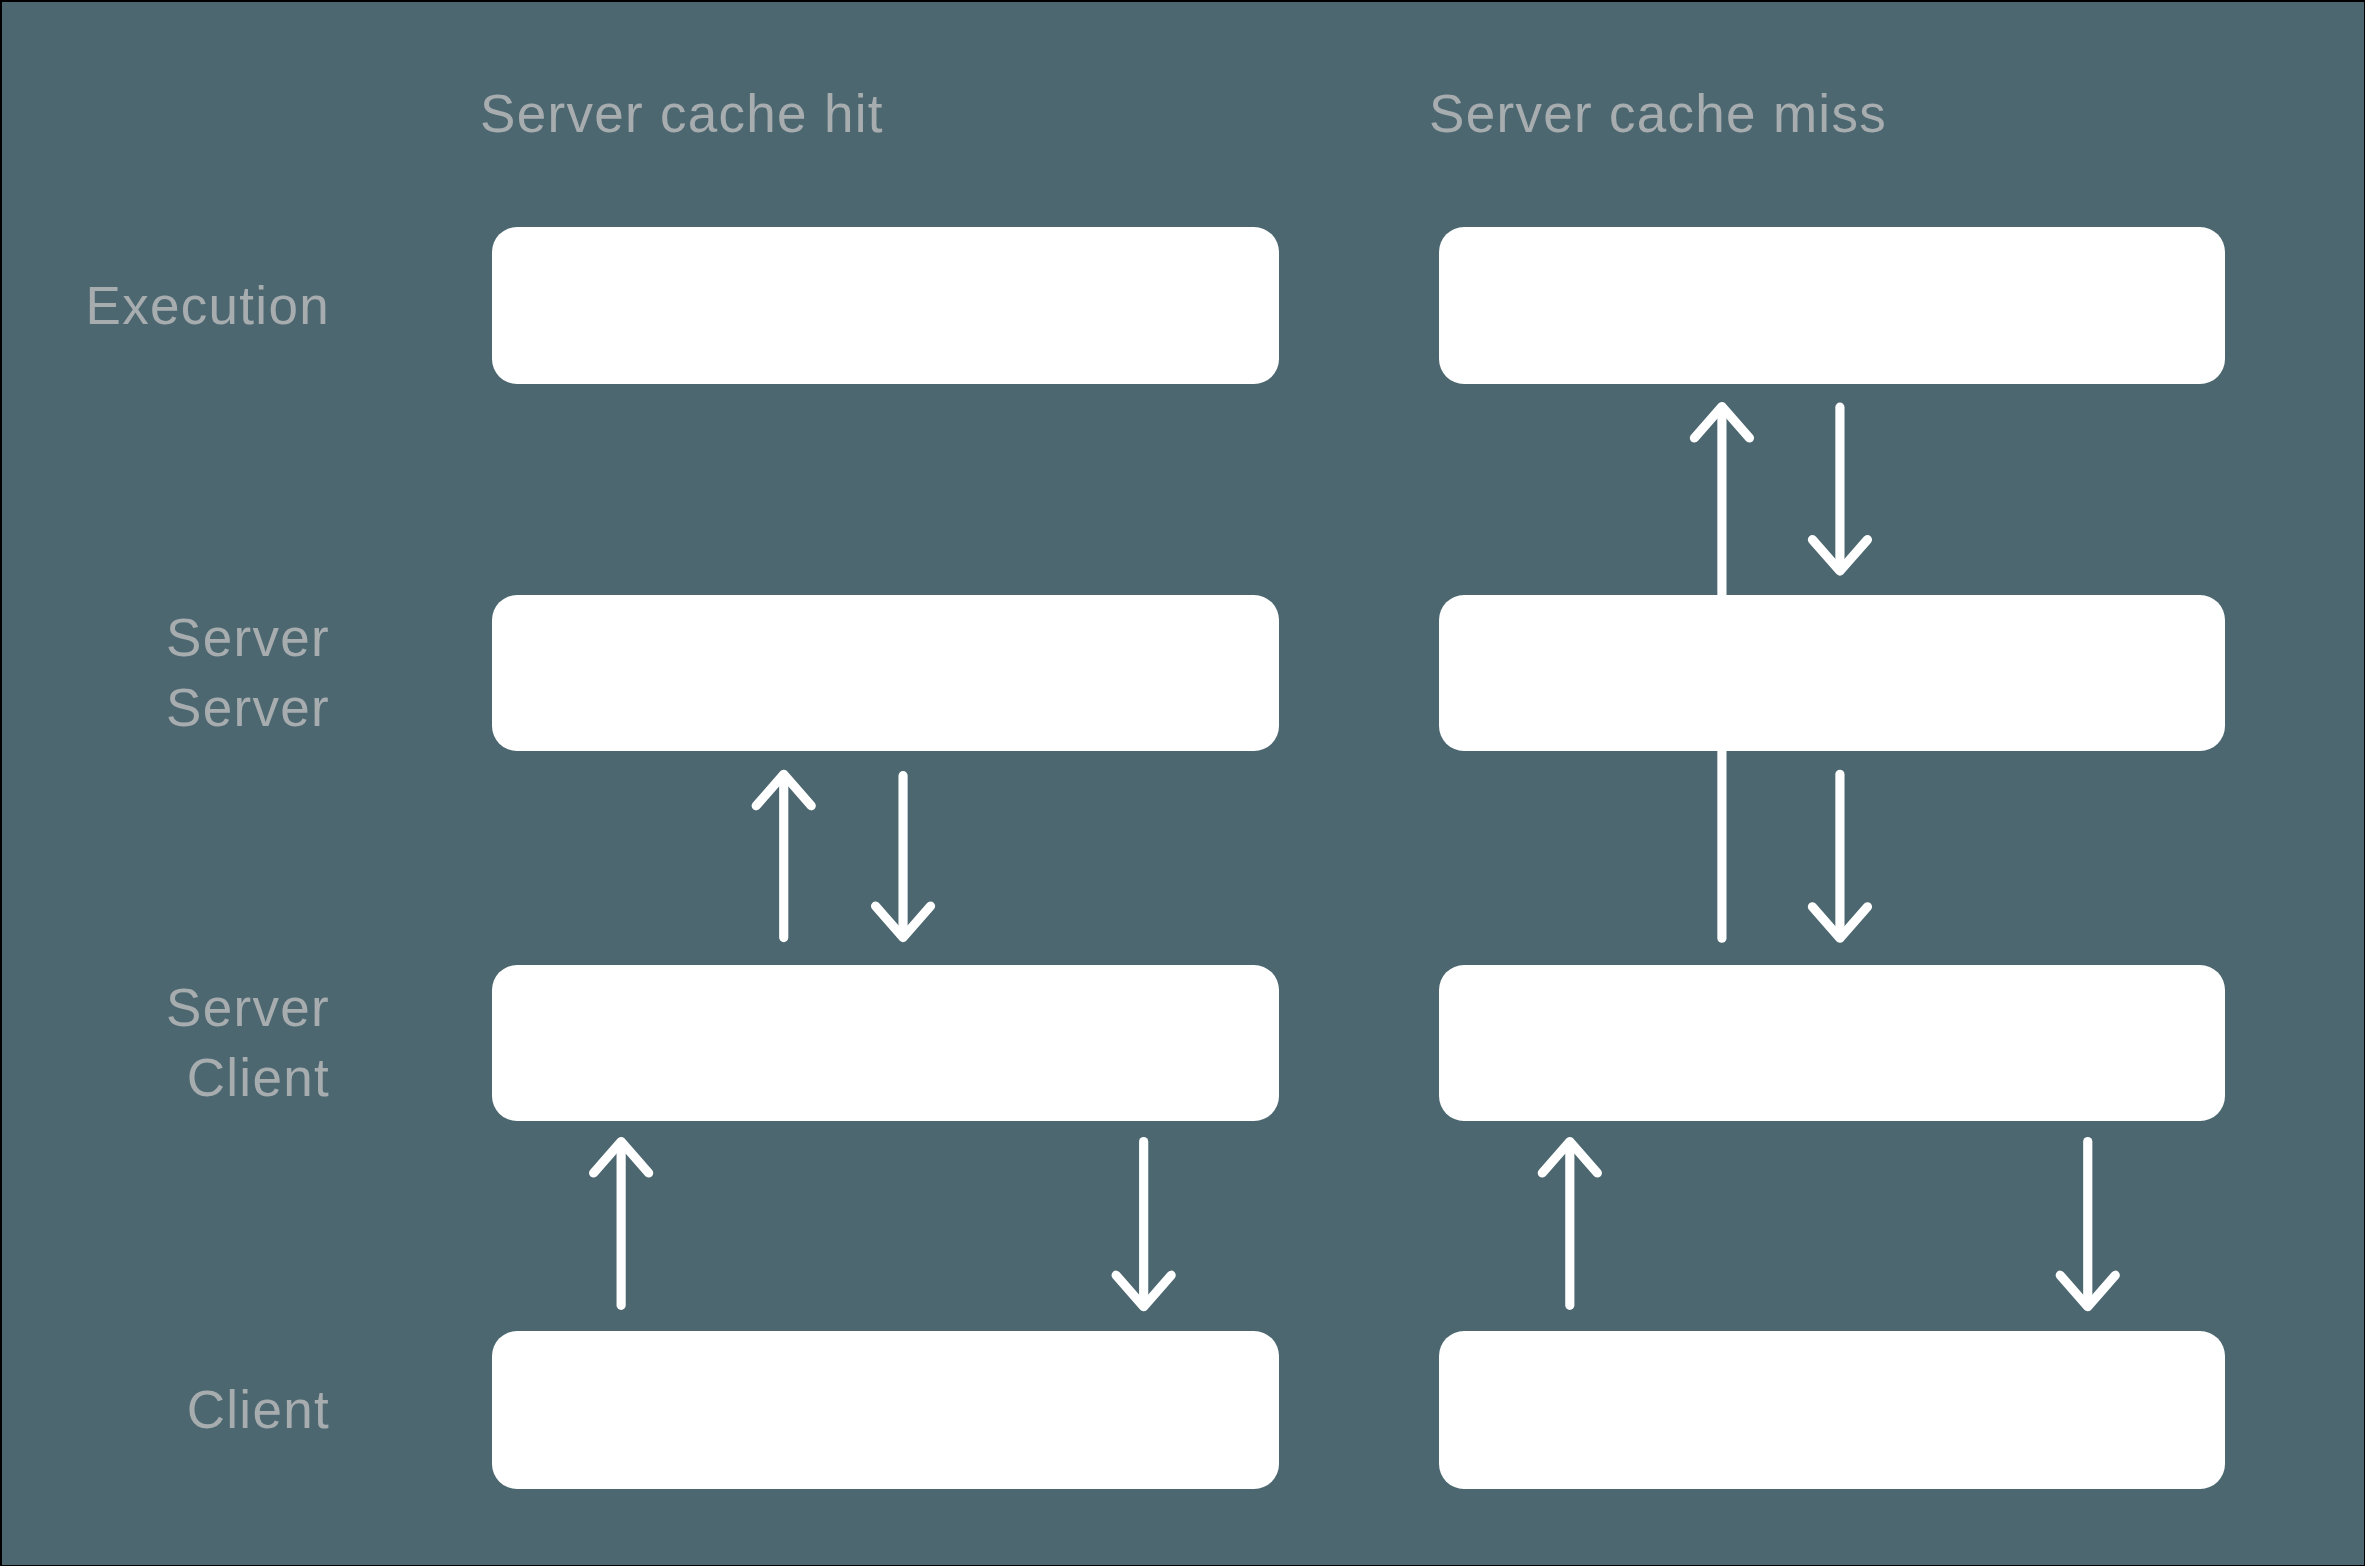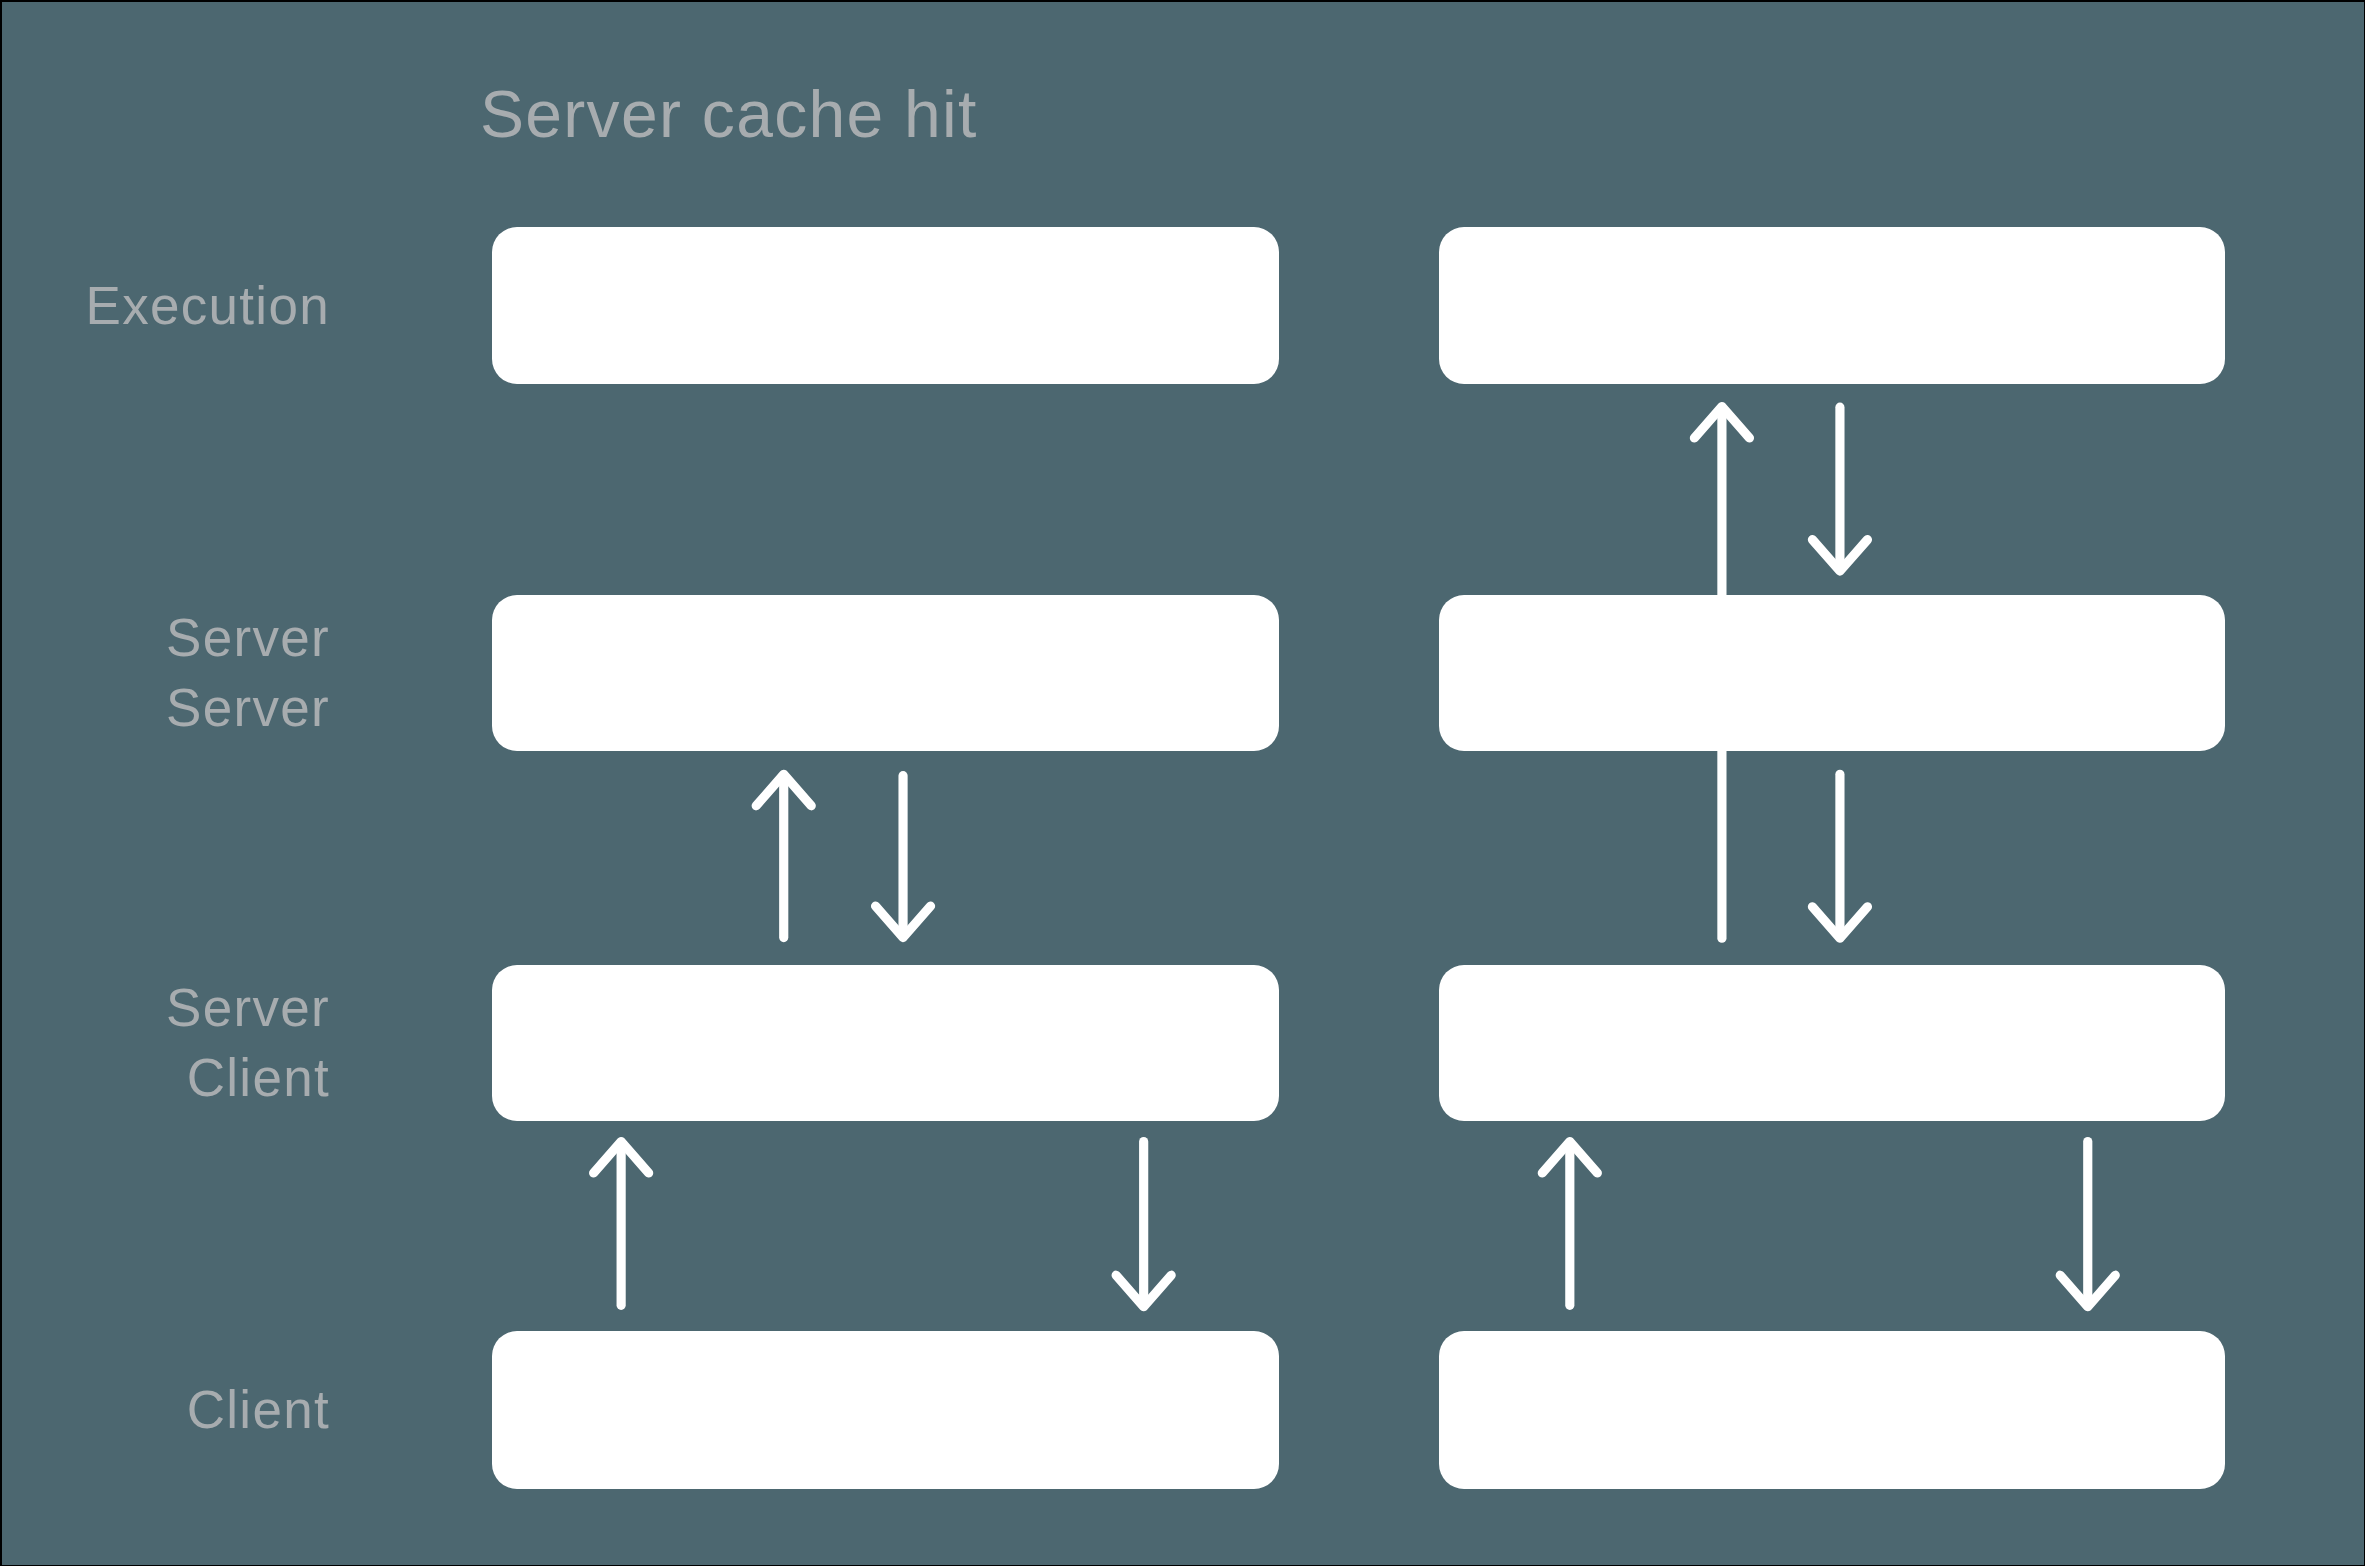--- a/index.html
+++ b/index.html
@@ -23,21 +23,21 @@
     z-index: 1;
   }
   .box {
     position: absolute;
     border-radius: 25px;
     z-index: 2;
   }
   .column-header {
     position: absolute;
     z-index: 3;
-    font-size: 66px;
+    font-size: 53px;
     line-height: 58px;
     letter-spacing: 1.3px;
     white-space: nowrap;
   }
   .row-label {
     position: absolute;
     z-index: 3;
     font-size: 53px;
     line-height: 70px;
     letter-spacing: 1.3px;
@@ -108,14 +108,15 @@
       </div>
       <div class="row-label" style="right: 2034px; top: 1041px; color: rgb(167, 172, 175);">
         <div>Server</div>
         <div>Client</div>
       </div>
       <div class="row-label" style="right: 2034px; top: 1408px; color: rgb(167, 172, 175); text-align: center;">
         <div>Client</div>
       </div>
     </div>
   <div class="column-header" id="header-0" style="left: 478px; top: 83px; color: rgb(167, 172, 175);">Server cache hit</div>
+  <div class="column-header" id="header-1" style="left: 1427px; top: 83px; color: rgb(167, 172, 175);">Server cache miss</div>
 </div>
 
 
 </body></html>

